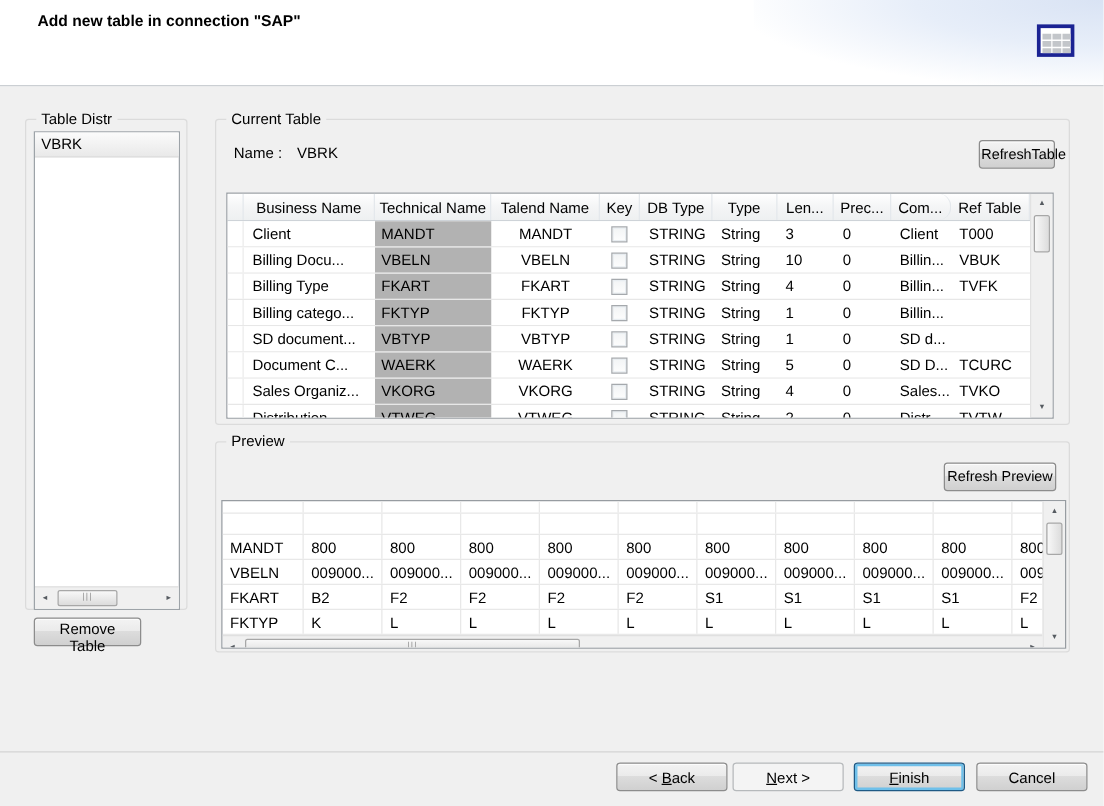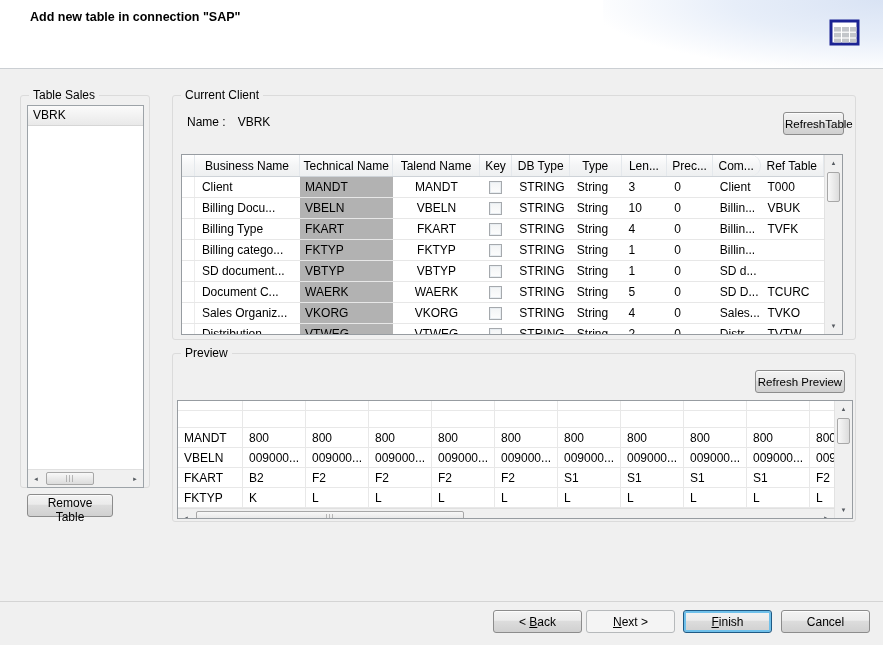--- a/index.html
+++ b/index.html
@@ -117,36 +117,36 @@
             <rect x="21" y="13.8" width="6.5" height="4.6"></rect>
           <rect x="5" y="19.6" width="7" height="3.9"></rect>
             <rect x="13" y="19.6" width="7" height="3.9"></rect>
             <rect x="21" y="19.6" width="6.5" height="3.9"></rect>
         </g>
       </svg>
     </div>
   </div>
 
   <div class="group group-tablename">
-    <span class="group-label">Table Sales</span>
+    <span class="group-label">Table Distr</span>
     <div class="tn-list">
       <div class="list-item">VBRK</div>
       <div class="hscroll">
         <div class="sbtn">◄</div>
         <div class="hthumb" style="width:48px;margin-left:2px;">
           <span class="grip">|||</span>
         </div>
         <div class="sbtn" style="margin-left:auto;">►</div>
       </div>
     </div>
   </div>
   <button class="btn btn-remove">Remove Table</button>
 
   <div class="group group-current">
-    <span class="group-label">Current Client</span>
+    <span class="group-label">Current Table</span>
     <div class="name-row">
       <span>Name :</span><span class="name-val">VBRK</span>
     </div>
     <button class="btn btn-refresh-table">RefreshTable</button>
 
     <div class="ctable">
       <div class="ct-content">
         <div class="trow thead">
           <div class="cell c0"></div>
           <div class="cell c1">Business Name</div>

